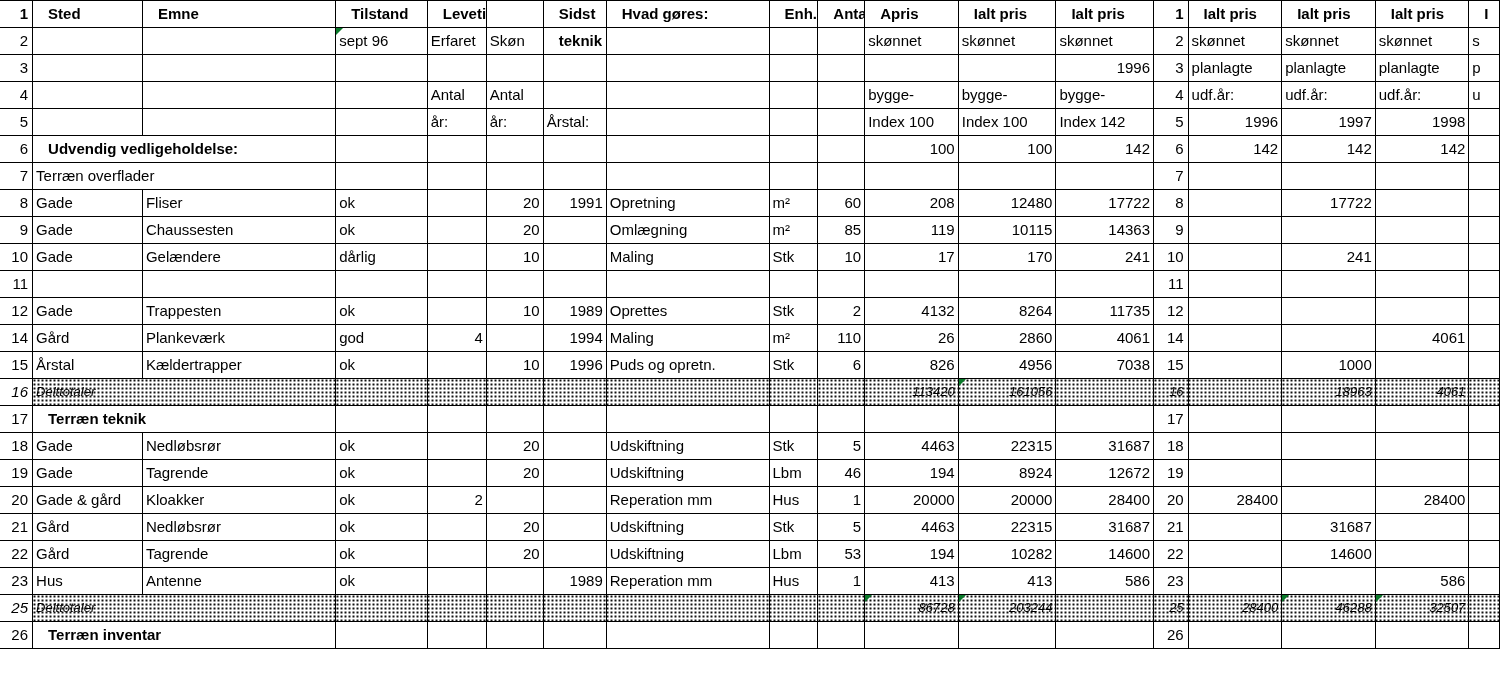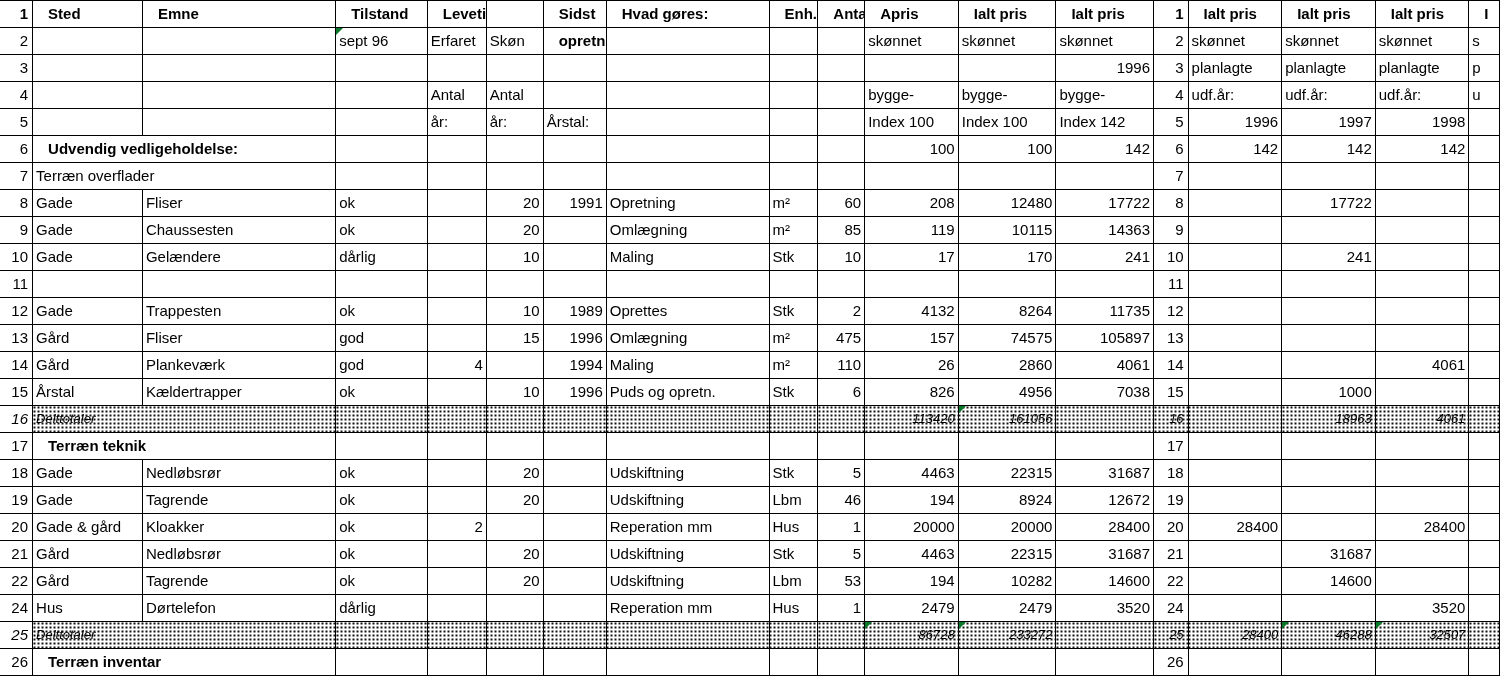--- a/index.html
+++ b/index.html
@@ -93,21 +93,21 @@
   <td class="l b">I</td>
 </tr>
 
 <tr>
   <td class="rh">2</td>
   <td></td>
   <td></td>
   <td class="l mark">sept 96</td>
   <td class="l">Erfaret</td>
   <td class="l">Skøn</td>
-  <td class="l b">opretn</td>
+  <td class="l b">teknik</td>
   <td></td>
   <td></td>
   <td></td>
   <td class="l">skønnet</td>
   <td class="l">skønnet</td>
   <td class="l">skønnet</td>
   <td class="rh2">2</td>
   <td class="l">skønnet</td>
   <td class="l">skønnet</td>
   <td class="l">skønnet</td>
@@ -311,40 +311,20 @@
   <td class="r">4132</td>
   <td class="r">8264</td>
   <td class="r">11735</td>
   <td class="rh2">12</td>
   <td class="r"></td>
   <td class="r"></td>
   <td class="r"></td>
   <td class="r"></td>
 </tr>
 <tr>
-  <td class="rh">13</td>
-  <td class="l">Gård</td>
-  <td class="l">Fliser</td>
-  <td class="l">god</td>
-  <td class="r"></td>
-  <td class="r">15</td>
-  <td class="r">1996</td>
-  <td class="l">Omlægning</td>
-  <td class="l">m²</td>
-  <td class="r">475</td>
-  <td class="r">157</td>
-  <td class="r">74575</td>
-  <td class="r">105897</td>
-  <td class="rh2">13</td>
-  <td class="r"></td>
-  <td class="r"></td>
-  <td class="r"></td>
-  <td class="r"></td>
-</tr>
-<tr>
   <td class="rh">14</td>
   <td class="l">Gård</td>
   <td class="l">Plankeværk</td>
   <td class="l">god</td>
   <td class="r">4</td>
   <td class="r"></td>
   <td class="r">1994</td>
   <td class="l">Maling</td>
   <td class="l">m²</td>
   <td class="r">110</td>
@@ -512,52 +492,52 @@
   <td class="r">194</td>
   <td class="r">10282</td>
   <td class="r">14600</td>
   <td class="rh2">22</td>
   <td class="r"></td>
   <td class="r">14600</td>
   <td class="r"></td>
   <td class="r"></td>
 </tr>
 <tr>
-  <td class="rh">24</td>
+  <td class="rh">23</td>
   <td class="l">Hus</td>
-  <td class="l">Dørtelefon</td>
-  <td class="l">dårlig</td>
-  <td class="r"></td>
-  <td class="r"></td>
-  <td class="r"></td>
+  <td class="l">Antenne</td>
+  <td class="l">ok</td>
+  <td class="r"></td>
+  <td class="r"></td>
+  <td class="r">1989</td>
   <td class="l">Reperation mm</td>
   <td class="l">Hus</td>
   <td class="r">1</td>
-  <td class="r">2479</td>
-  <td class="r">2479</td>
-  <td class="r">3520</td>
-  <td class="rh2">24</td>
-  <td class="r"></td>
-  <td class="r"></td>
-  <td class="r">3520</td>
+  <td class="r">413</td>
+  <td class="r">413</td>
+  <td class="r">586</td>
+  <td class="rh2">23</td>
+  <td class="r"></td>
+  <td class="r"></td>
+  <td class="r">586</td>
   <td class="r"></td>
 </tr>
 
 <tr class="dotted">
   <td class="rh">25</td>
   <td class="l" colspan="2">Delttotaler</td>
   <td></td>
   <td></td>
   <td></td>
   <td></td>
   <td></td>
   <td></td>
   <td></td>
   <td class="r markr">86728</td>
-  <td class="r markr">233272</td>
+  <td class="r markr">203244</td>
   <td></td>
   <td class="rh2">25</td>
   <td class="r">28400</td>
   <td class="r markr">46288</td>
   <td class="r markr">32507</td>
   <td class="r"></td>
 </tr>
 
 <tr>
   <td class="rh">26</td>

